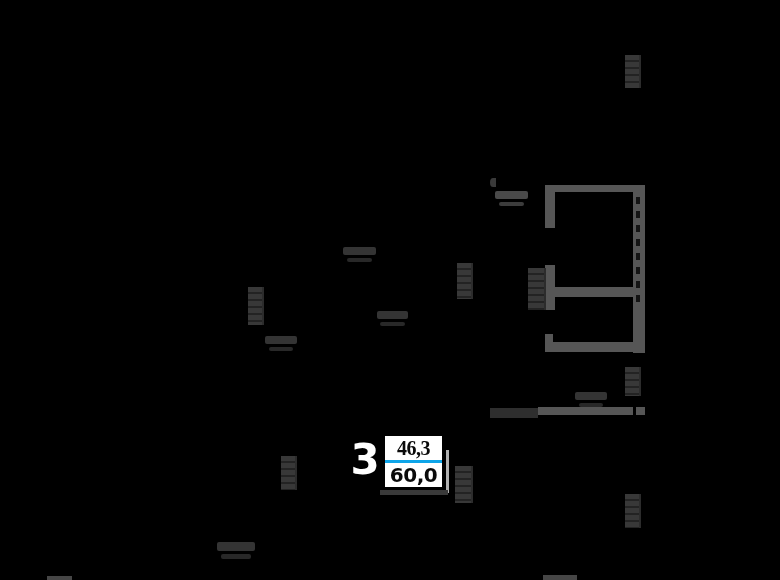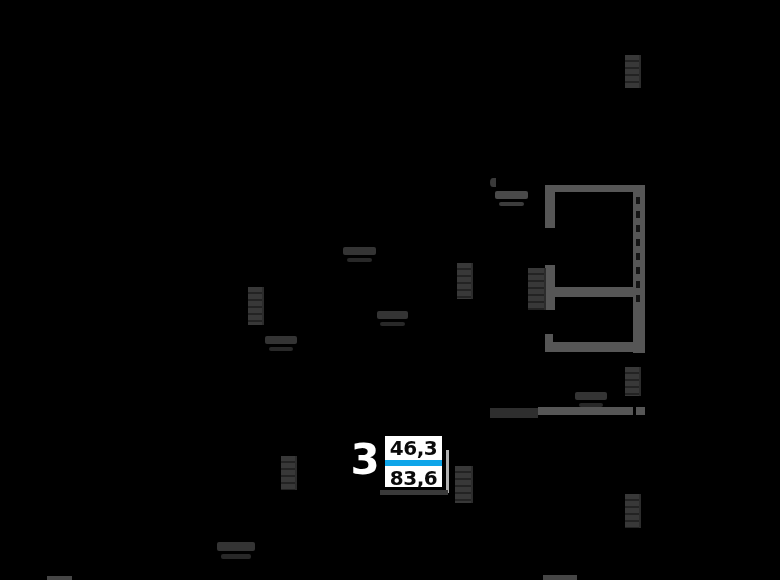--- a/index.html
+++ b/index.html
@@ -32,21 +32,21 @@
     color:#ffffff;font-size:42px;font-weight:700;line-height:44px;text-align:center;
   }
   #area-box{
     position:absolute;left:382px;top:433px;width:63px;height:57px;
     background:#ffffff;border:3px solid #000000;box-sizing:border-box;
   }
   .area-cell{
     height:24px;line-height:24px;text-align:center;
     color:#0a0a0a;font-size:20px;font-weight:700;letter-spacing:-0.5px;
   }
-  .area-cell.top{border-bottom:6px solid #0ea5e9;}
+  .area-cell.top{border-bottom:3px solid #0ea5e9;font-family:Liberation Serif, serif;}
   #badge-shadow-right{position:absolute;left:446px;top:450px;width:3px;height:43px;background:#b0b0b0;}
   #badge-shadow-bottom{position:absolute;left:380px;top:490px;width:68px;height:5px;background:#3a3a3a;}
   .arc-mark{position:absolute;background:#3a3a3a;border-radius:50% 0 0 50%;}
 </style>
 </head>
 <body>
 
 <div id="stage">
 
   <div class="wall" style="left:545px;top:185px;width:100px;height:7px;"></div>
@@ -99,16 +99,16 @@
   <div class="arc-mark" style="left:490px;top:178px;width:6px;height:9px;"></div>
 
   <div class="strip" style="left:47px;top:576px;width:25px;height:4px;"></div>
   <div class="strip" style="left:543px;top:575px;width:34px;height:5px;"></div>
 
   <div id="rooms-count">3</div>
   <div id="badge-shadow-right"></div>
   <div id="badge-shadow-bottom"></div>
   <div id="area-box">
     <div class="area-cell top">46,3</div>
-    <div class="area-cell bottom">83,6</div>
+    <div class="area-cell bottom">60,0</div>
   </div>
 
 </div>
 
 </body></html>

